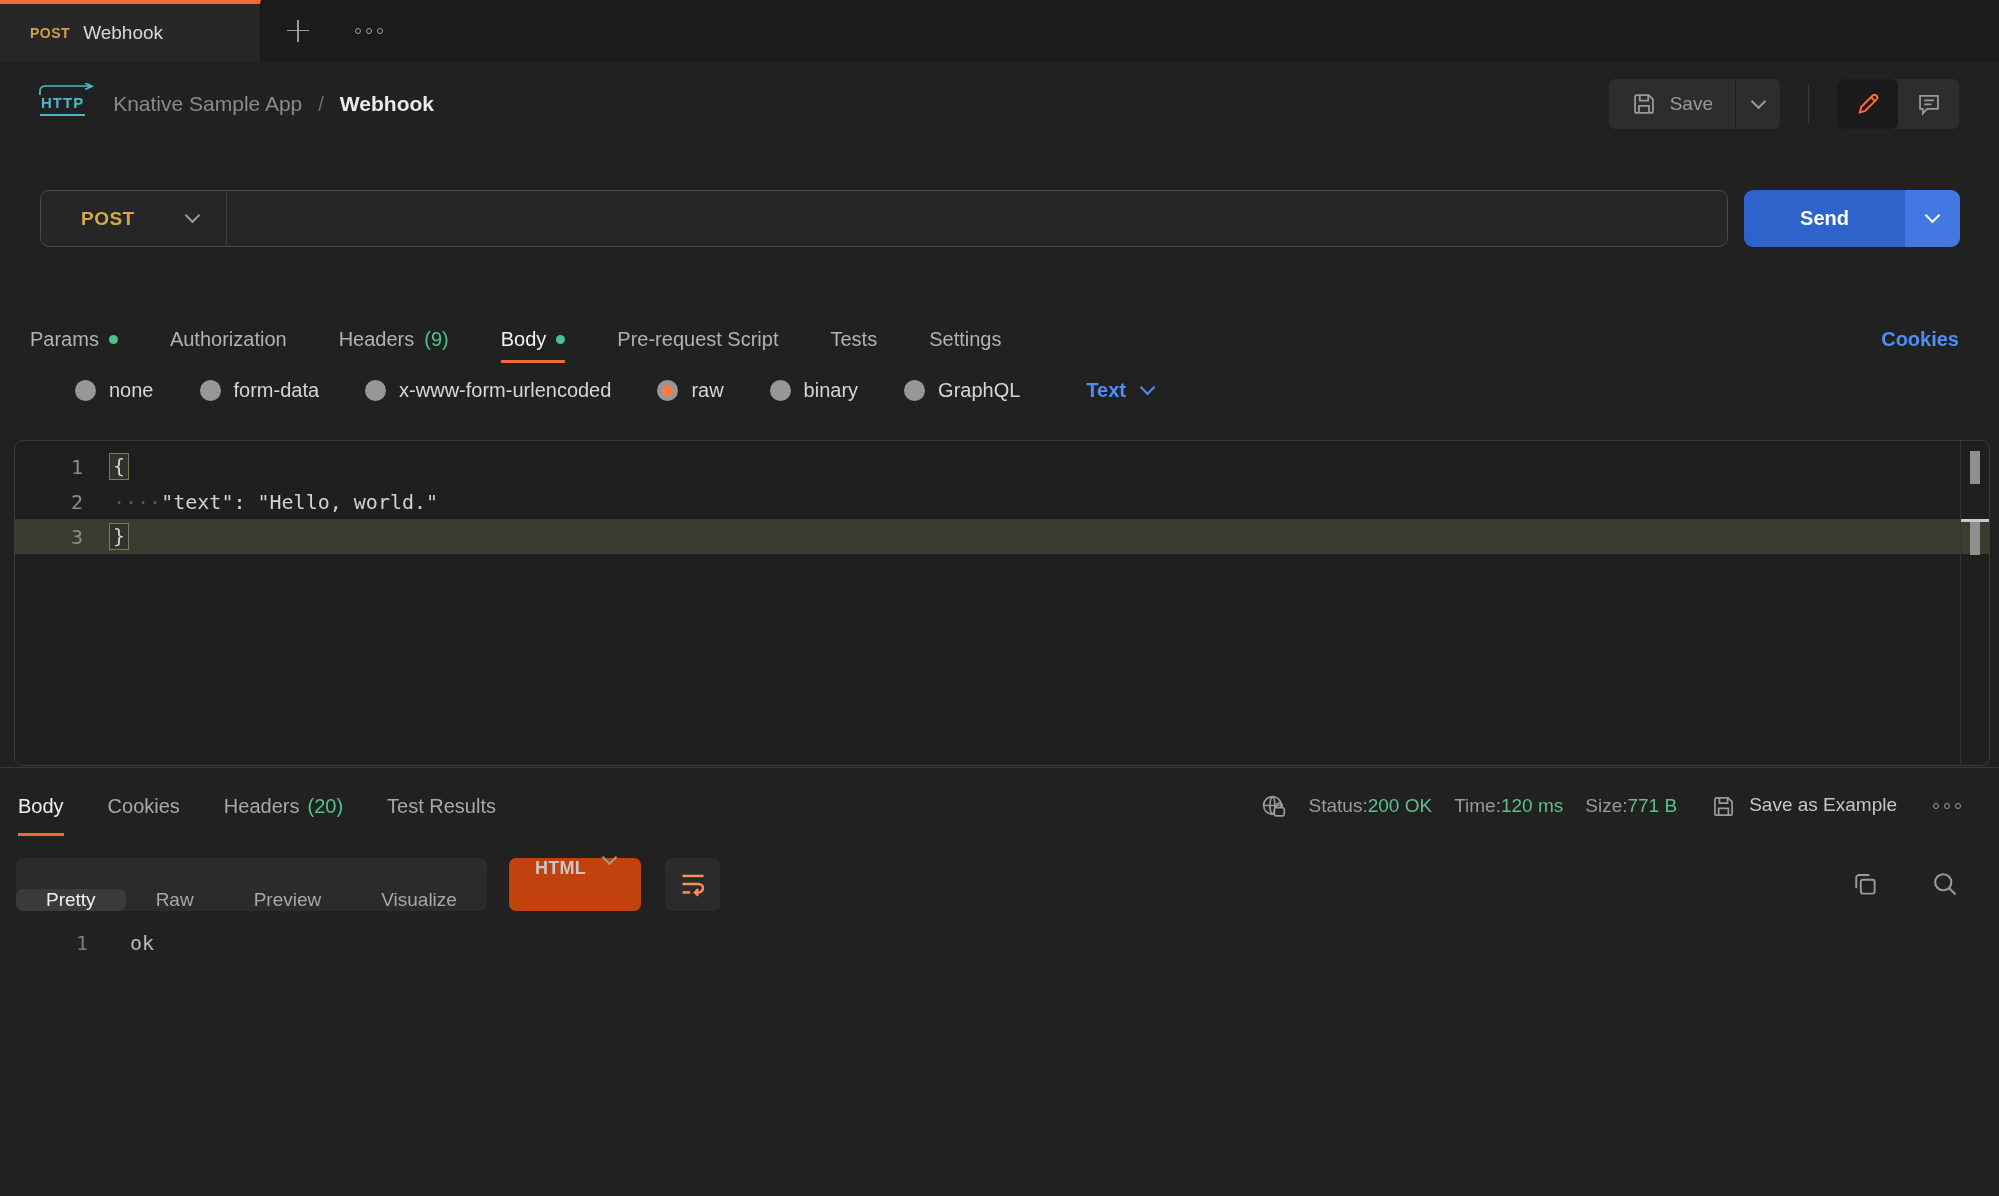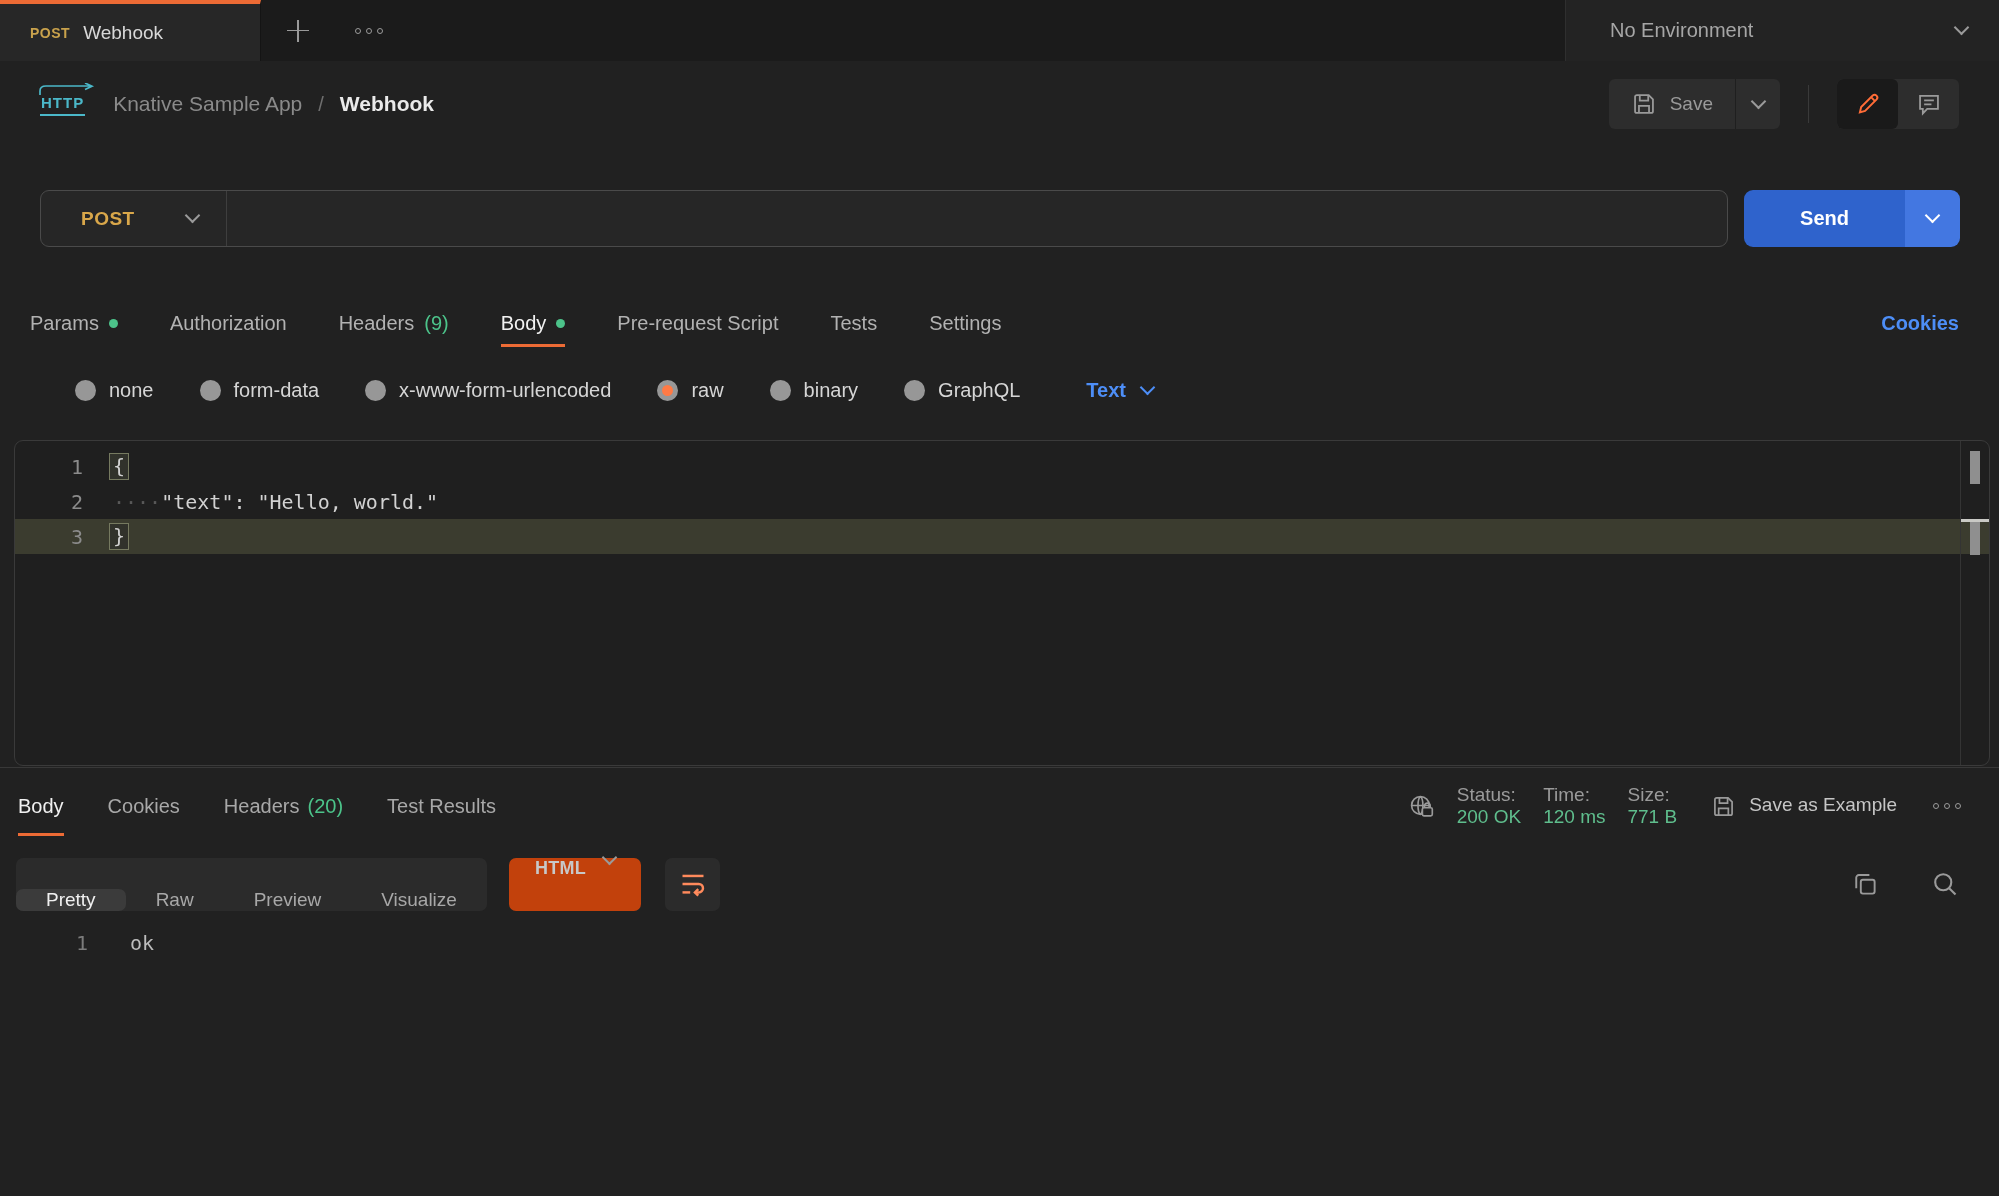--- a/index.html
+++ b/index.html
@@ -63,21 +63,21 @@
   .url-divider{ width:1px; height:100%; background:#3e3e3e; margin-left:28px;}
   .url-text{ padding-left:24px; color:#dedede; font-size:21px; white-space:nowrap; overflow:hidden; cursor:text;}
   .send-btn{ display:flex; height:57px; border-radius:9px; overflow:hidden;}
   .send-main{ width:161px; background:#2F63CC; color:#fff; font-size:20px; font-weight:700;
     display:flex; align-items:center; justify-content:center; cursor:pointer;}
   .send-chev{ width:55px; background:#4377E1; display:flex; align-items:center;
     justify-content:center; cursor:pointer;}
   .send-chev .chev{ color:#fff;}
 
   
-  .req-tabs{ position:absolute; top:300px; left:30px; right:40px; height:47px;
+  .req-tabs{ position:absolute; top:316px; left:30px; right:40px; height:47px;
     display:flex; align-items:center; gap:52px;}
   .rtab{ position:relative; color:#b2b2b2; font-size:20px; height:100%;
     display:flex; align-items:center; gap:10px; cursor:pointer;}
   .rtab.active{ color:#f2f2f2;}
   .rtab.active::after{ content:""; position:absolute; left:0; right:0; bottom:0;
     height:3px; background:#ED6B35;}
   .green-dot{ width:9px; height:9px; border-radius:50%; background:#4CC38A;}
   .count-green{ color:#4CC38A;}
   .cookies{ margin-left:auto; color:#4D8EF7; font-size:20px; font-weight:600; cursor:pointer;}
 
@@ -111,21 +111,21 @@
   
   .resp-divider{ position:absolute; top:767px; left:0; right:0; height:1px; background:#383838;}
   .resp-header{ position:absolute; top:776px; left:18px; right:38px; height:60px;
     display:flex; align-items:center; gap:44px;}
   .resp-tab{ position:relative; height:100%; display:flex; align-items:center; gap:8px;
     color:#a8a8a8; font-size:20px; cursor:pointer;}
   .resp-tab.active{ color:#f0f0f0;}
   .resp-tab.active::after{ content:""; position:absolute; left:0; right:0; bottom:0;
     height:3px; background:#ED6B35;}
   .resp-meta{ margin-left:auto; display:flex; align-items:center; gap:22px; font-size:19px;}
-  .meta-pair{ display:flex; gap:0;flex-direction:column;}
+  .meta-pair{ display:flex; gap:0;}
   .meta-label{ color:#9a9a9a;}
   .meta-value{ color:#5FBE8D;}
   .save-example{ display:flex; align-items:flex-start; gap:13px; color:#c6c6c6; margin-left:12px; cursor:pointer;}
   .resp-more{ margin-left:14px; cursor:pointer;}
   .resp-more .dots{ margin-left:0;}
 
   .resp-toolbar{ position:absolute; top:855px; left:16px; right:40px; height:58px;
     display:flex; align-items:center;}
   .view-seg{ display:flex; background:#2b2b2b; border-radius:7px; height:53px; align-items:flex-end;}
   .vtab{ display:flex; align-items:center; justify-content:center; padding:0 30px;
@@ -156,24 +156,20 @@
     </div>
     <div class="icon-btn plus-wrap">
       <span class="plus-icon"></span>
     </div>
     <div class="icon-btn">
       <span class="dots">
           <i></i>
           <i></i>
           <i></i>
         </span>
-    </div>
-    <div class="env-section">
-      <span class="env-label">No Environment</span>
-      <span class="chev"></span>
     </div>
   </div>
 
   <div class="crumb-row">
     <span class="http-badge">
       <svg class="badge-arrow" width="62" height="12" viewBox="0 0 62 12">
         <path d="M2 12 V8 Q2 3 8 3 H52 M47 0 L54 3.2 L47 6.5" fill="none" stroke="#4BB8C9" stroke-width="1.7"></path>
       </svg>
       <span>HTTP</span>
     </span>

